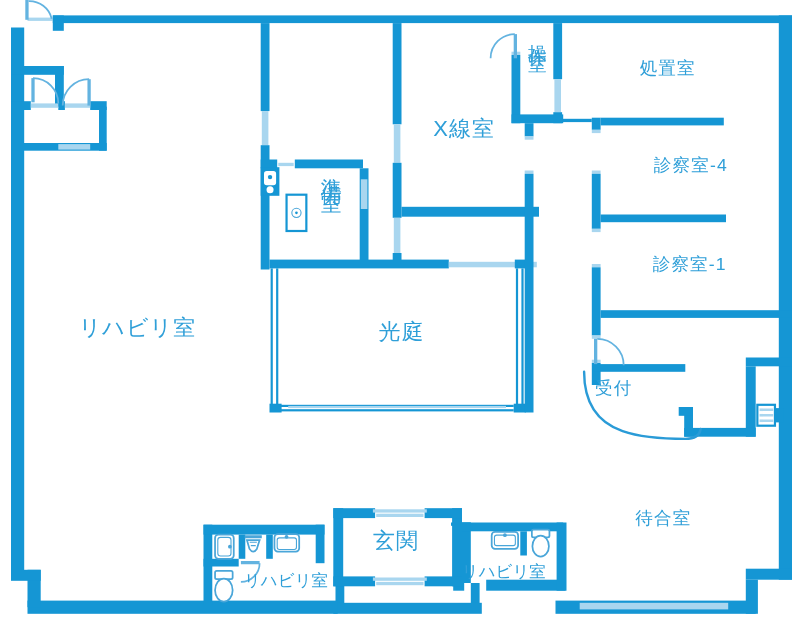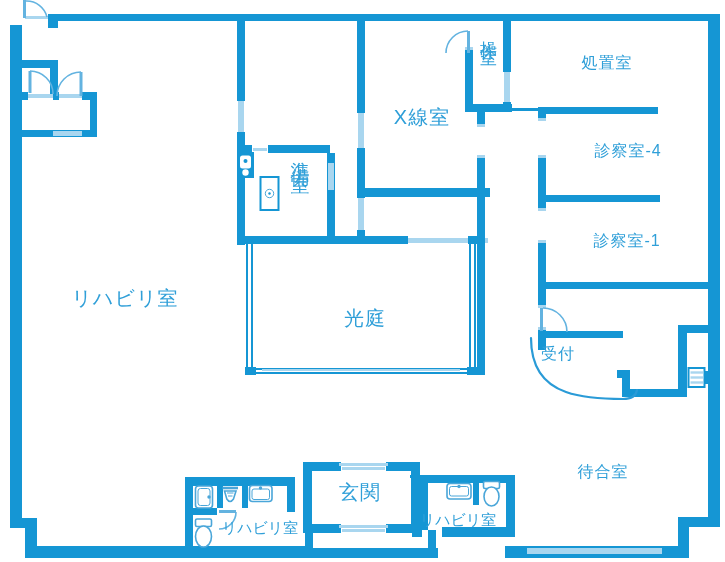--- a/index.html
+++ b/index.html
@@ -233,19 +233,19 @@
     </g>
   </svg>
 
   <div class="lbl big" style="left:125px;top:298px;">リハビリ室</div>
   <div class="lbl vert" style="left:287px;top:147px;font-size:19px;">準備室</div>
   <div class="lbl big" style="left:422px;top:117px;">X線室</div>
   <div class="lbl vert" style="left:477px;top:27px;font-size:17px;letter-spacing:4px;">操作室</div>
   <div class="lbl" style="left:607px;top:63px;">処置室</div>
   <div class="lbl" style="left:628px;top:151px;">診察室-4</div>
   <div class="lbl" style="left:627px;top:241px;">診察室-1</div>
-  <div class="lbl big" style="left:365px;top:302px;margin-top:16px;">光庭</div>
+  <div class="lbl big" style="left:365px;top:302px;">光庭</div>
   <div class="lbl" style="left:558px;top:354px;">受付</div>
   <div class="lbl big" style="left:360px;top:492px;">玄関</div>
   <div class="lbl small" style="left:260px;top:528px;">リハビリ室</div>
   <div class="lbl small" style="left:458px;top:520px;">リハビリ室</div>
   <div class="lbl" style="left:603px;top:472px;text-align:right;">待合室</div>
 </div>
 
 </body></html>

